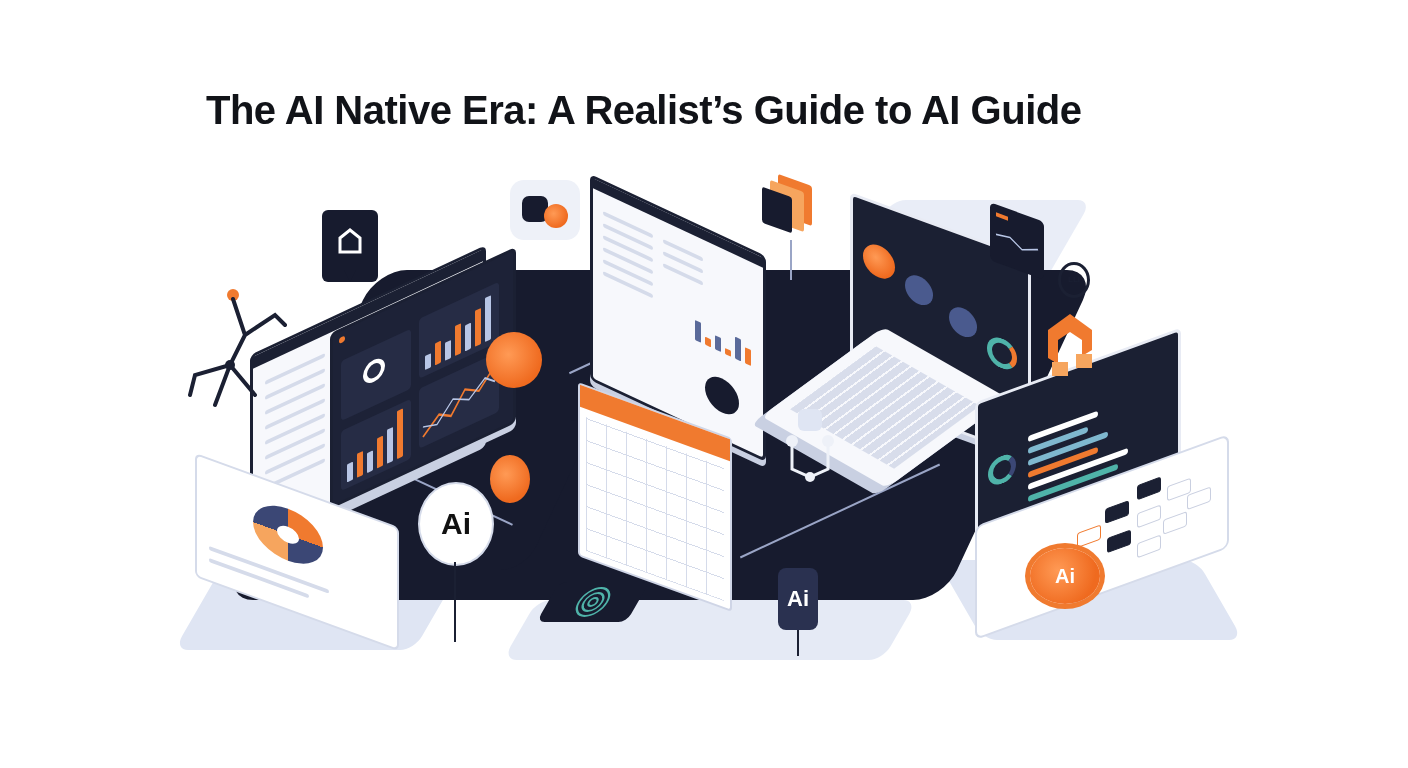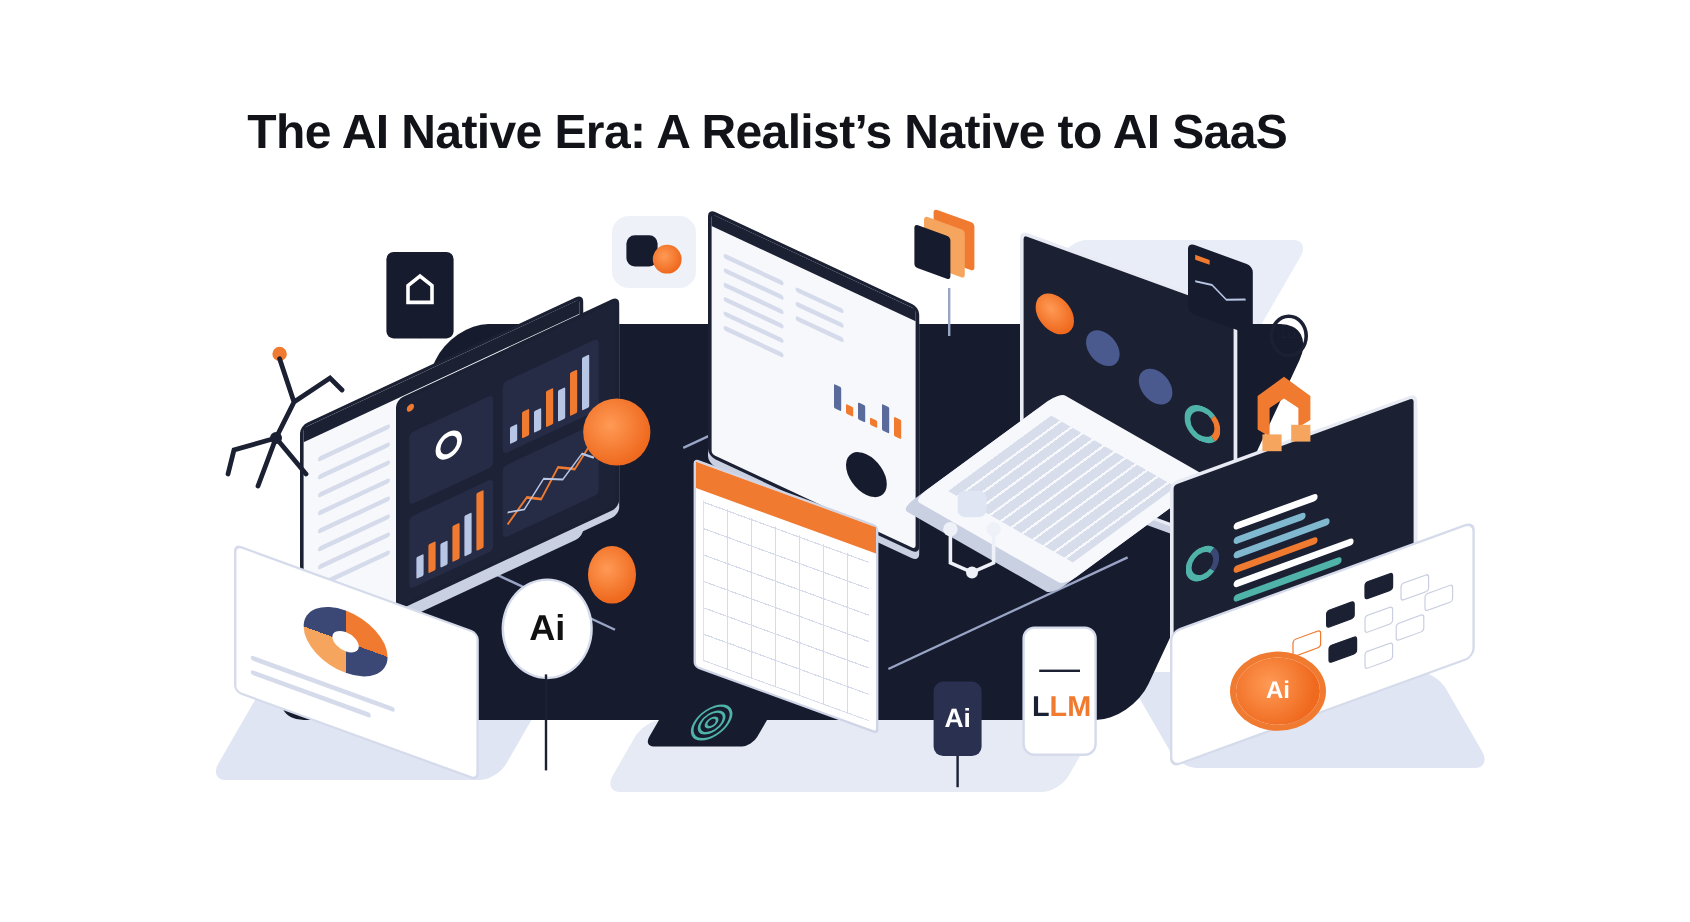--- a/index.html
+++ b/index.html
@@ -16,21 +16,21 @@
   .b { background:#b8c6e6; }
   .line { position:absolute; height:4px; background:#d5dbea; border-radius:2px; }
   .badge-ai { font-weight:bold; color:#111; text-align:center; }
   .orange-disc { background:radial-gradient(circle at 40% 40%, #ff9a55, #ef6a1f 70%); border-radius:50%; }
   .key { position:absolute; width:22px; height:13px; border-radius:3px; border:1px solid #c9cfe0; background:#fff; font-size:7px; color:#333; text-align:center; line-height:13px; }
   .key.dk { background:#1b2033; color:#fff; border-color:#1b2033; }
 </style>
 </head>
 <body>
 
-<div class="abs title">The AI Native Era: A Realist’s Native to AI SaaS</div>
+<div class="abs title">The AI Native Era: A Realist’s Guide to AI Guide</div>
 
 <div class="abs scene">
 
   <div class="abs pale" style="left:200px;top:560px;width:240px;height:90px;transform:skewX(-30deg);"></div>
   <div class="abs pale" style="left:520px;top:600px;width:380px;height:60px;transform:skewX(-30deg);opacity:.8"></div>
   <div class="abs pale" style="left:960px;top:560px;width:260px;height:80px;transform:skewX(30deg);"></div>
   <div class="abs pale" style="left:860px;top:200px;width:200px;height:110px;transform:skewX(-30deg);opacity:.7"></div>
 
   <div class="abs navy" style="left:300px;top:270px;width:720px;height:330px;transform:skewX(-25deg);border-radius:30px;"></div>
   <div class="abs navy" style="left:240px;top:420px;width:320px;height:150px;transform:skewX(-25deg);border-radius:24px;"></div>
@@ -166,26 +166,20 @@
         <circle cx="45" cy="20" r="9" fill="none" stroke="#4fb3a9" stroke-width="2"></circle>
         <circle cx="45" cy="20" r="4" fill="none" stroke="#4fb3a9" stroke-width="2"></circle>
       </svg>
   </div>
 
   <div class="abs" style="left:778px;top:568px;width:40px;height:62px;background:#2a3150;border-radius:8px;color:#fff;font-size:22px;line-height:62px;">
     <div class="badge-ai" style="color:#fff">Ai</div>
   </div>
   <div class="abs" style="left:797px;top:630px;width:2px;height:26px;background:#1b2033;"></div>
 
-  <div class="abs" style="left:852px;top:522px;width:58px;height:104px;background:#fff;border:2px solid #d5dbea;border-radius:10px;">
-    <div class="abs" style="left:12px;top:34px;width:34px;height:2px;background:#1b2033;"></div>
-    <div class="abs" style="left:6px;top:52px;font-size:24px;font-weight:bold;white-space:nowrap;">
-      <span style="color:#1b2033">L</span><span style="color:#f07a2f">LM</span>
-    </div>
-  </div>
 
   <div class="abs" style="left:195px;top:490px;width:200px;height:120px;background:#fff;border:2px solid #d5dbea;border-radius:6px;transform:skewY(20deg);">
     <div class="abs" style="left:56px;top:20px;width:70px;height:52px;border-radius:50%;background:conic-gradient(#f07a2f 0 25%, #3b4775 25% 50%, #f6a55e 50% 75%, #3b4775 75% 100%);">
       <div class="abs" style="left:24px;top:18px;width:22px;height:16px;border-radius:50%;background:#fff;"></div>
     </div>
     <div class="line" style="left:12px;top:86px;width:120px;"></div>
     <div class="line" style="left:12px;top:98px;width:100px;"></div>
   </div>
 
   <div class="abs screen-dark" style="left:975px;top:365px;width:200px;height:150px;transform:skewY(-20deg);border-color:#e8ebf4;">

